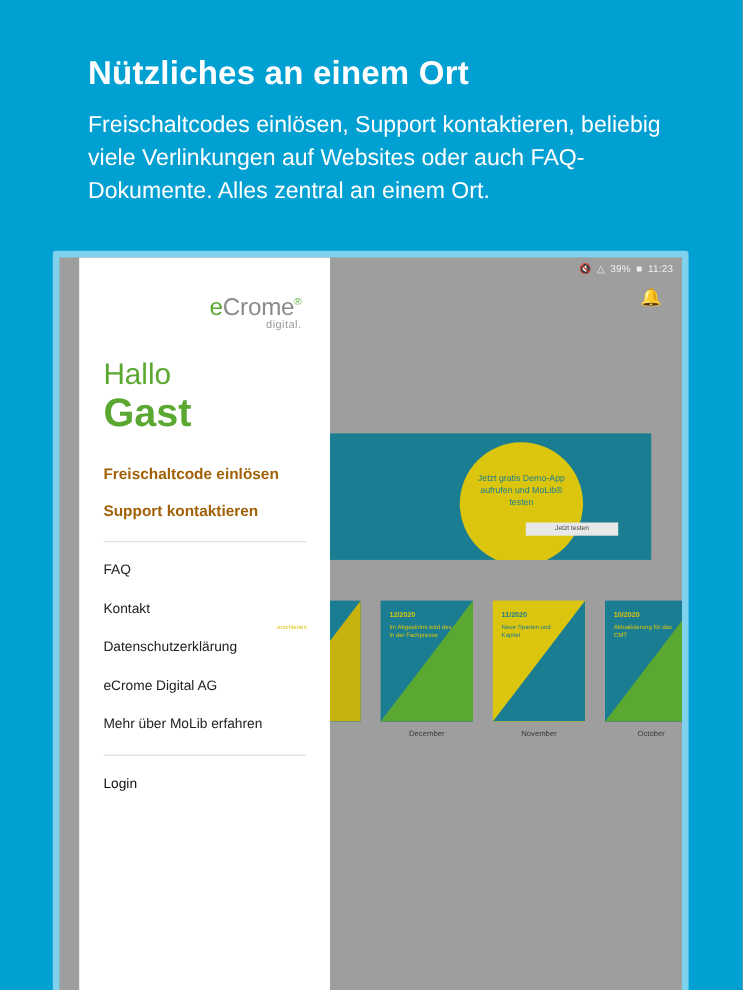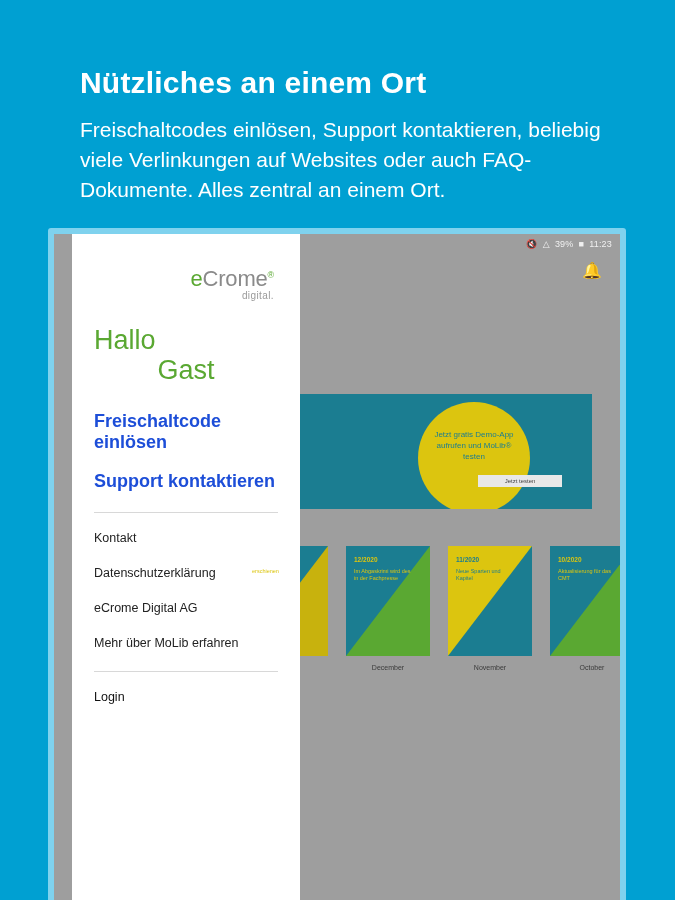--- a/index.html
+++ b/index.html
@@ -20,21 +20,21 @@
     position: absolute;
     left: 80px;
     top: 50px;
     width: 540px;
     color: #ffffff;
   }
   .promo-title {
     font-size: 30px;
     font-weight: bold;
     letter-spacing: 0.2px;
-    margin: 16px 0 14px 0;
+    margin: 0 0 14px 0;
     line-height: 1.15;
   }
   .promo-sub {
     font-size: 21px;
     font-weight: 400;
     line-height: 1.45;
     margin: 0;
   }
 
   
@@ -233,29 +233,28 @@
   .greet {
     color: #5aa832;
     line-height: 1.12;
     margin-bottom: 26px;
   }
   .greet-hello {
     font-size: 27px;
     font-weight: 400;
   }
   .greet-name {
-    font-size: 27px;
-    font-weight: normal;
-    text-align: center;
+    font-size: 36px;
+    font-weight: bold;
   }
 
   .menu-strong {
-    font-size: 18px;
-    font-weight: bold;
-    color: #1d4ed8;
+    font-size: 14px;
+    font-weight: bold;
+    color: #a16207;
     margin-bottom: 18px;
   }
   .menu-strong:last-of-type { margin-bottom: 0; }
 
   .sep {
     height: 1px;
     background: #d8d8d8;
     margin: 20px 0 18px 0;
   }
   .menu-item {
@@ -353,20 +352,21 @@
       <div class="greet">
         <div class="greet-hello">Hallo</div>
         <div class="greet-name">Gast</div>
       </div>
 
       <div class="menu-strong">Freischaltcode einlösen</div>
       <div class="menu-strong">Support kontaktieren</div>
 
       <div class="sep"></div>
 
+      <div class="menu-item">FAQ</div>
       <div class="menu-item">Kontakt</div>
       <div class="menu-item">Datenschutzerklärung</div>
       <div class="menu-item">eCrome Digital AG</div>
       <div class="menu-item">Mehr über MoLib erfahren</div>
 
       <div class="sep"></div>
 
       <div class="login">Login</div>
     </div>
 

